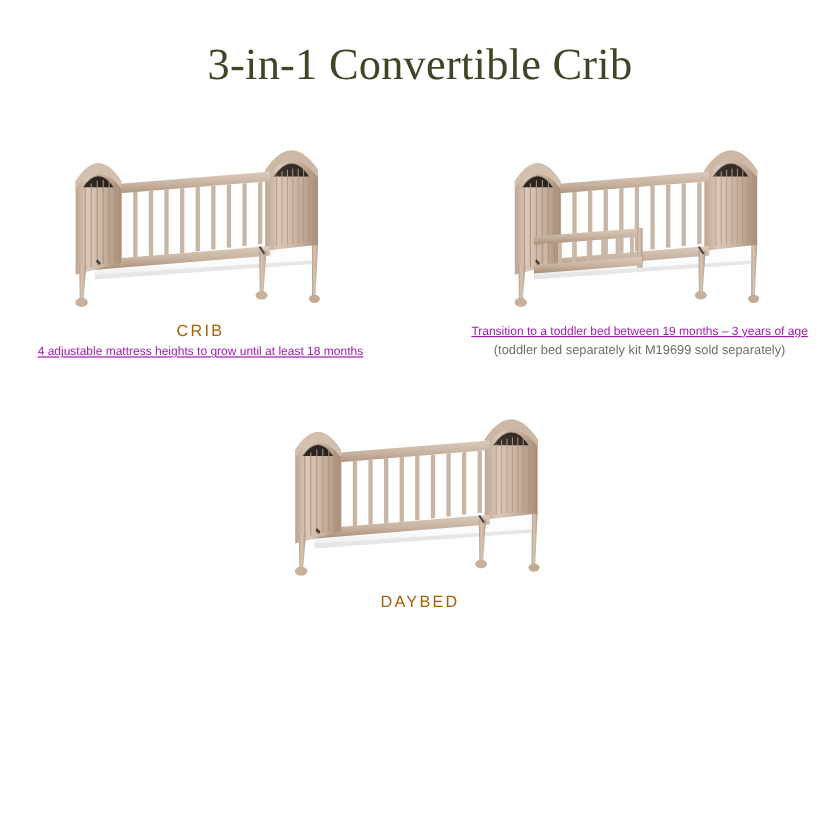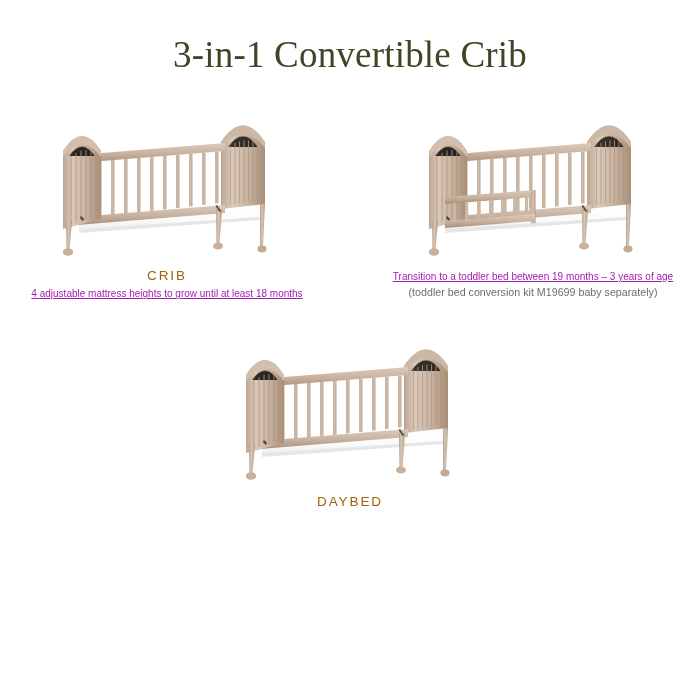--- a/index.html
+++ b/index.html
@@ -286,21 +286,21 @@
         <ellipse cx="51" cy="159" rx="5.2" ry="3.8" fill="#c9b09b"></ellipse>
         <path d="M199,116 l6,0 l-2.5,36 l-3,0 z" fill="url(#woodV)"></path>
         <ellipse cx="201" cy="153" rx="5" ry="3.6" fill="#c9b09b"></ellipse>
 
         <path d="M64,123 l3,3 l-1,2 l-3,-3 z" fill="#2b2b2b" opacity="0.85"></path>
         <path d="M200,112 l4,6 l-1.4,1 l-4,-6 z" fill="#2b2b2b" opacity="0.8"></path>
       </svg>
 
       <div class="caption">
         <div class="caption-body">Transition to a toddler bed between 19 months – 3 years of age</div>
-        <div class="caption-note">(toddler bed conversion kit M19699 baby separately)</div>
+        <div class="caption-note">(toddler bed separately kit M19699 sold separately)</div>
       </div>
     </div>
 
   </div>
 
   <div class="row row-bottom">
 
     <div class="panel">
       <svg class="illustration tall" viewBox="0 0 300 172">
         <path d="M243,112 l5,0 l-2,44 l-3,0 z" fill="url(#woodV)"></path>

